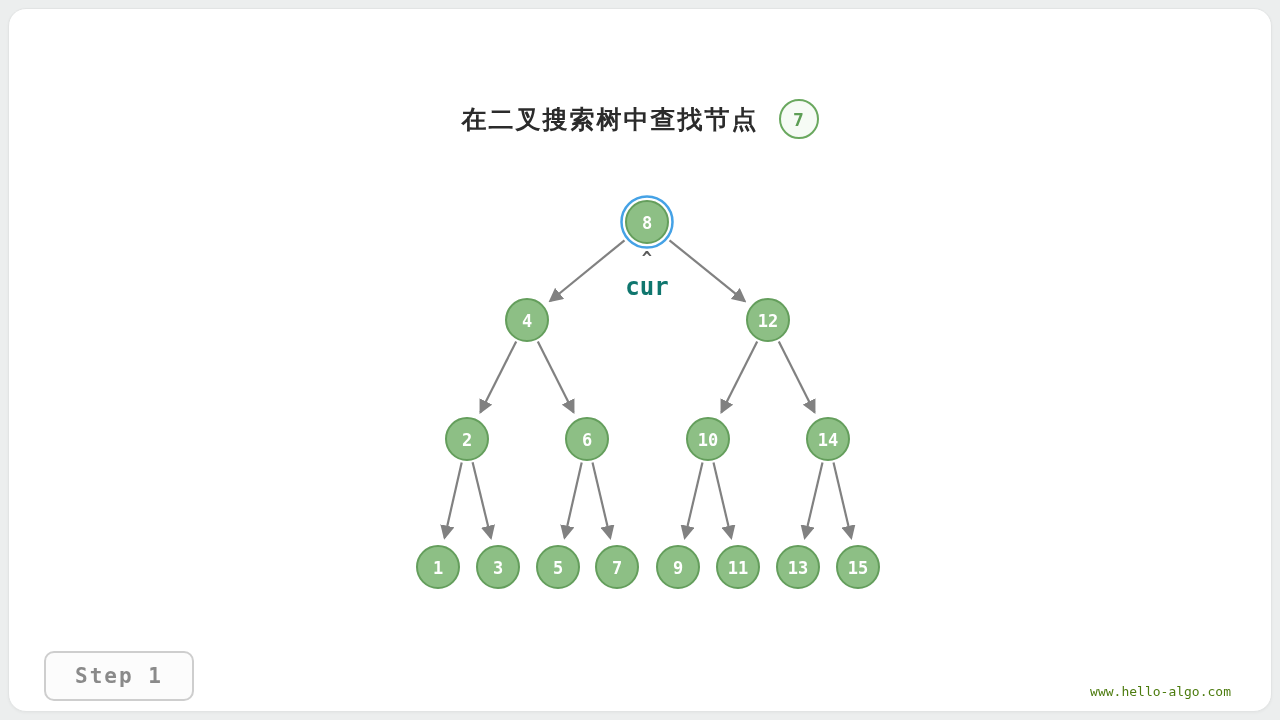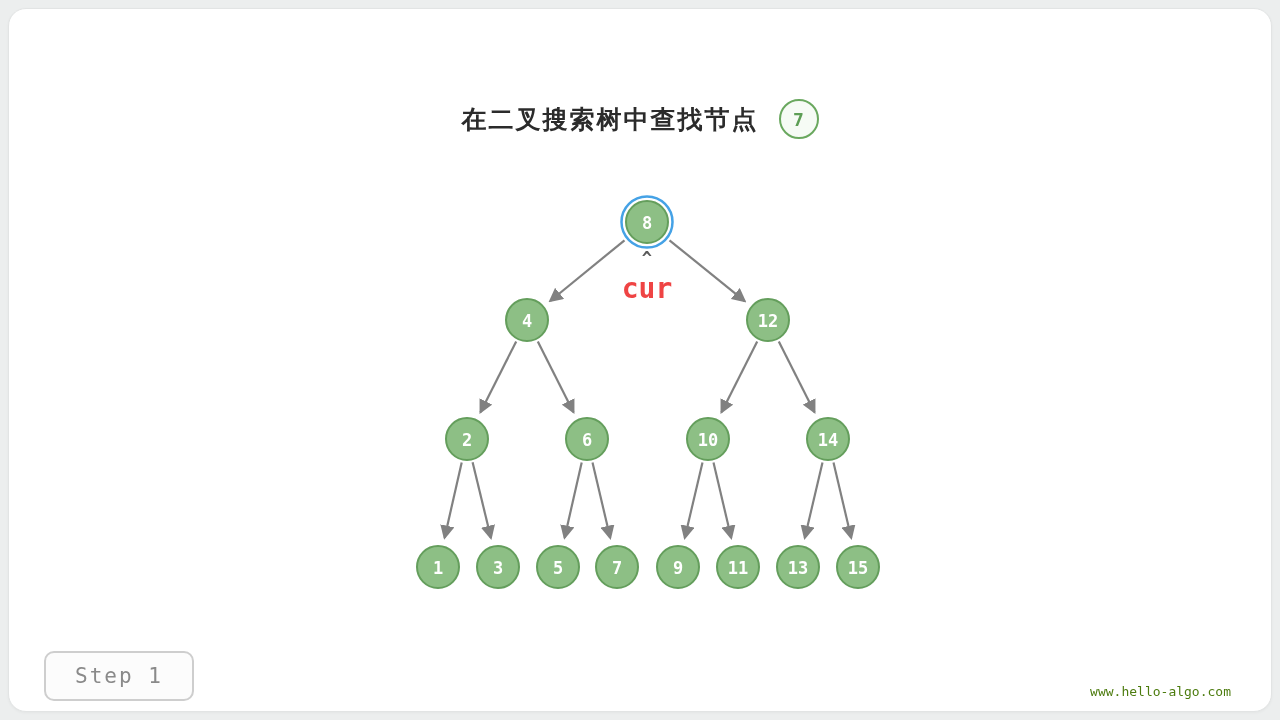--- a/index.html
+++ b/index.html
@@ -75,37 +75,37 @@
     font-size: 17px;
     color: #5a5a5a;
     height: 15px;
     overflow: hidden;
   }
   .cur-text {
     display: block;
     margin-top: 10px;
     font-family: "DejaVu Sans Mono", monospace;
     font-weight: bold;
-    font-size: 28px;
-    color: #ef4444;
+    font-size: 24px;
+    color: #0f766e;
   }
   .step-box {
     position: absolute;
     left: 35px;
     top: 642px;
     width: 146px;
     height: 46px;
     background: #fcfcfc;
     border: 2px solid #cecece;
     border-radius: 10px;
     display: flex;
     align-items: center;
     justify-content: center;
     font-family: "DejaVu Sans Mono", monospace;
-    font-weight: normal;
+    font-weight: bold;
     font-size: 21px;
     color: #8a8a8a;
     letter-spacing: 2px;
   }
   .watermark {
     position: absolute;
     right: 40px;
     bottom: 12px;
     font-family: "DejaVu Sans Mono", monospace;
     font-size: 13px;

